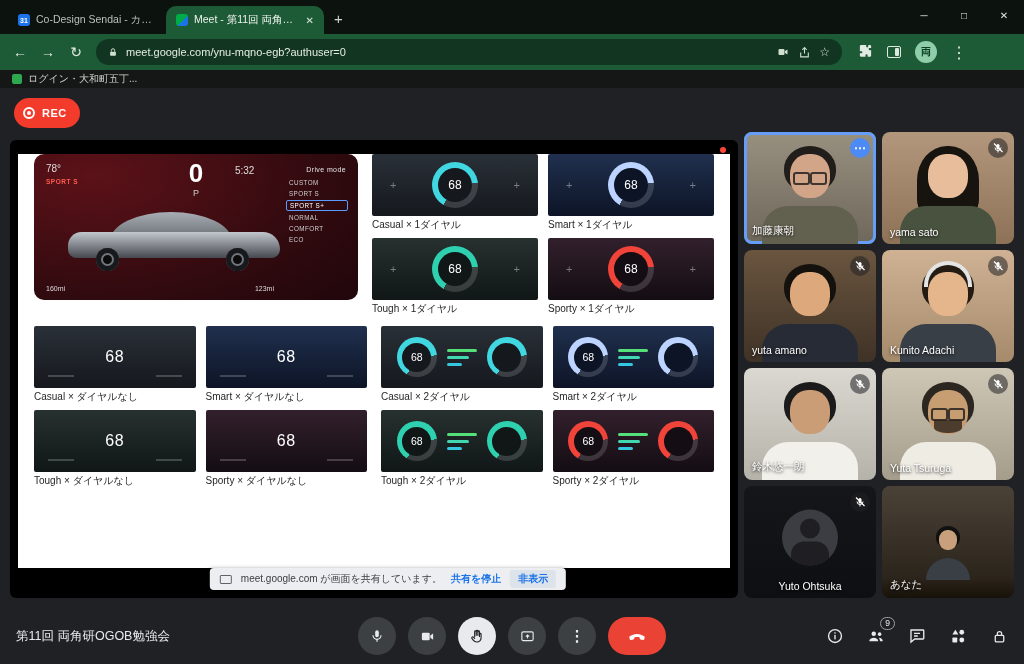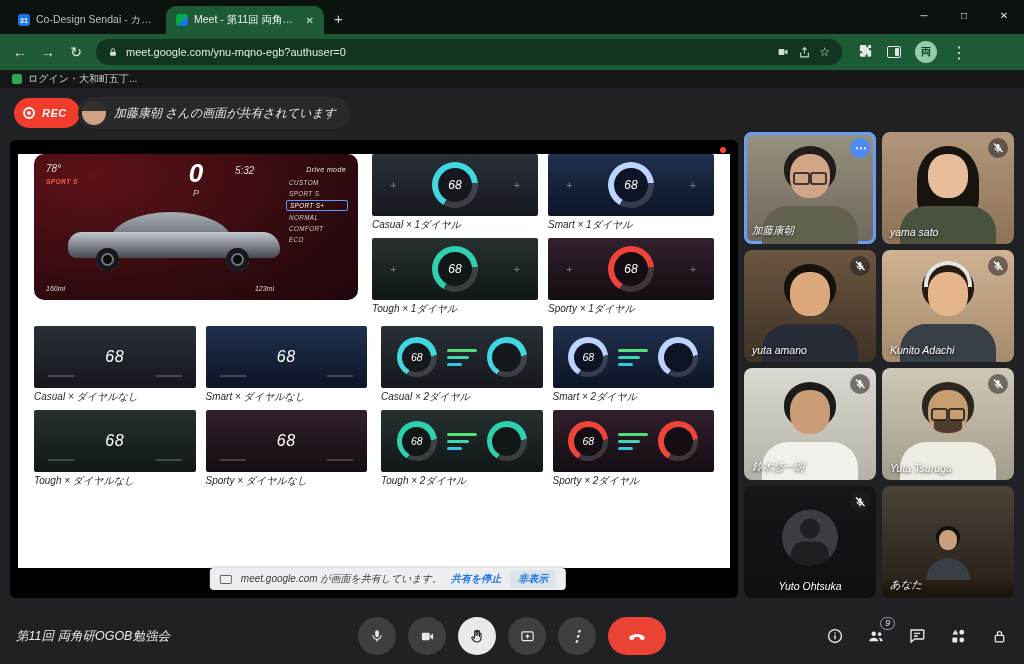--- a/index.html
+++ b/index.html
@@ -29,21 +29,21 @@
   .tb-right{display:flex;align-items:center;gap:14px;margin-left:4px;color:#e2ebe2;}
   .panel-ic{width:14px;height:12px;border:1.5px solid #dfe8df;border-radius:2px;position:relative;}
   .panel-ic::after{content:"";position:absolute;top:1px;bottom:1px;right:1px;width:4px;background:#dfe8df;border-radius:1px;}
   .profile-avatar{width:22px;height:22px;border-radius:50%;background:#8ecfa9;color:#0c3d22;display:flex;align-items:center;justify-content:center;font-size:10px;font-weight:bold;}
   .star{font-size:12px;}
 
   .bookmarks{height:18px;background:#141715;display:flex;align-items:center;padding:0 12px;gap:6px;font-size:10px;color:#ccd2cc;}
   .bm-ic{width:10px;height:10px;border-radius:2px;background:#2ea84f;flex:none;}
 
   
-  .meet{position:relative;height:576px;background:#202124;font-style:italic;}
+  .meet{position:relative;height:576px;background:#202124;}
 
   .rec-pill{position:absolute;left:14px;top:10px;height:30px;display:flex;align-items:center;gap:7px;padding:0 13px 0 9px;background:#f23b2b;border-radius:16px;color:#fff;font-size:11px;font-weight:bold;letter-spacing:.5px;}
   .rec-ic{width:12px;height:12px;border:2px solid #fff;border-radius:50%;position:relative;}
   .rec-ic::after{content:"";position:absolute;inset:2px;background:#fff;border-radius:50%;}
   .share-pill{position:absolute;left:78px;top:9px;height:32px;display:flex;align-items:center;gap:8px;padding:0 14px 0 4px;background:#28292d;border-radius:16px;color:#e8eaed;font-size:12px;}
   .banner-avatar{width:24px;height:24px;border-radius:50%;background:linear-gradient(180deg,#35302b 0 40%,#cfa284 40%);}
 
   .stage{position:absolute;left:10px;top:52px;width:728px;height:458px;background:#000;border-radius:6px;}
   .stage-dot{position:absolute;top:7px;right:12px;width:6px;height:6px;border-radius:50%;background:#ff4438;}
   .slide{position:absolute;left:8px;right:8px;top:14px;bottom:30px;background:#fff;padding:0 16px;overflow:hidden;}
@@ -201,24 +201,20 @@
     <span class="bm-ic"></span>
     <span>ログイン・大和町五丁...</span>
   </div>
 
   <div class="meet">
 
     <div class="rec-pill">
       <span class="rec-ic"></span>
       <span>REC</span>
     </div>
-    <div class="share-pill">
-      <span class="banner-avatar"></span>
-      <span>加藤康朝 さんの画面が共有されています</span>
-    </div>
 
     <div class="stage">
       <div class="stage-dot"></div>
       <div class="slide">
         <div class="row1">
           <div class="hero">
             <div class="h-temp">78°</div>
             <div class="h-sport">SPORT S</div>
             <div class="h-speed">0</div>
             <div class="h-gear">P</div>

